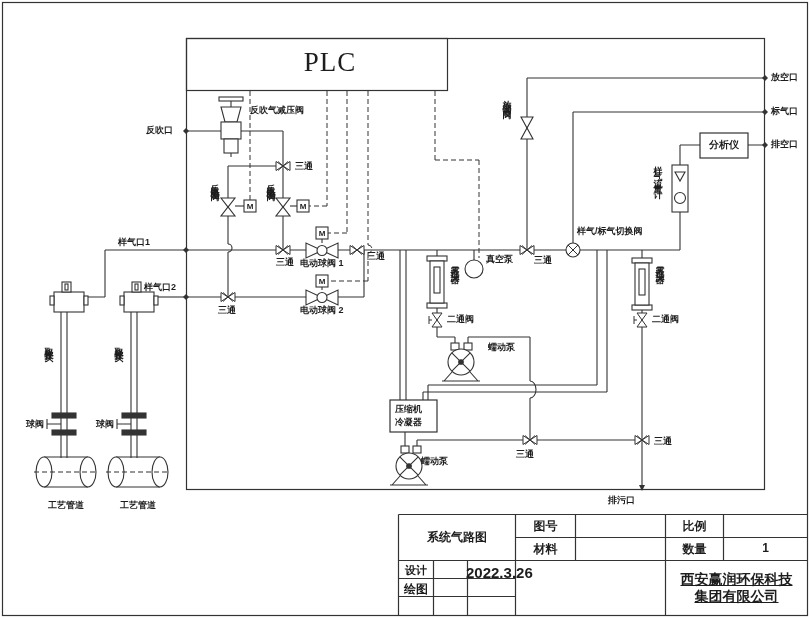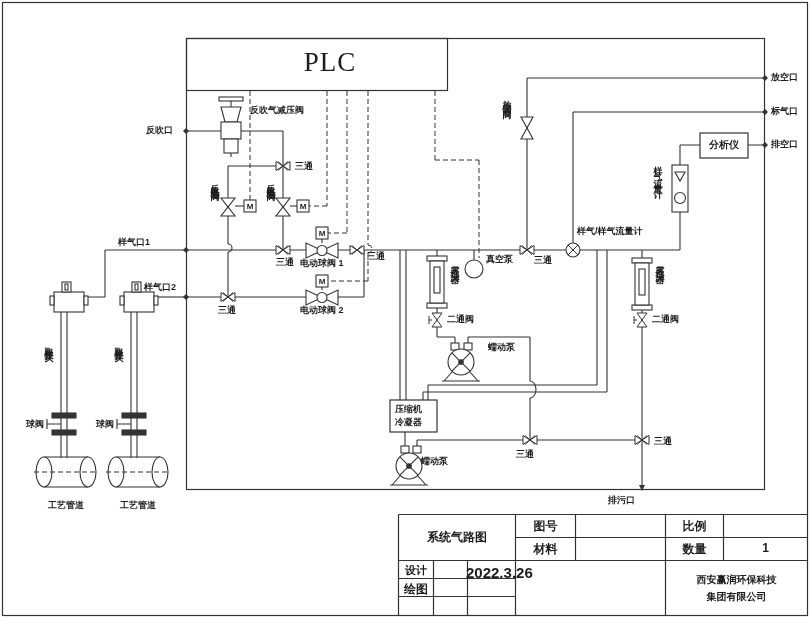--- a/index.html
+++ b/index.html
@@ -5,21 +5,21 @@
   html,body{margin:0;padding:0;background:#e8e8e8;}
   #stage{position:relative;width:810px;height:618px;background:#ffffff;overflow:hidden;
          font-family:"Liberation Sans",sans-serif;color:#1d1d1d;}
   svg{position:absolute;left:0;top:0;}
   .lbl{position:absolute;font-size:9px;font-weight:700;white-space:nowrap;line-height:11px;color:#1d1d1d;}
   .v{writing-mode:vertical-rl;text-orientation:upright;letter-spacing:2px;}
   .ctr{text-align:center;}
   .plc{position:absolute;font-family:"Liberation Serif",serif;font-size:27px;font-weight:400;letter-spacing:1px;}
   .tb{position:absolute;font-weight:700;}
   .big{font-size:12px;}
-  .co{font-size:10px;line-height:17px;}
+  .co{font-size:14px;line-height:17px;text-decoration:underline;}
 </style>
 </head>
 <body>
 
 <div id="stage">
 
 <svg width="810" height="618" viewBox="0 0 810 618">
   <g fill="none" stroke="#333" stroke-width="1.2">
 
     <rect x="2.5" y="2.5" width="805" height="613"></rect>
@@ -274,21 +274,21 @@
 <div class="lbl" style="left:118px;top:237px;">样气口1</div>
 <div class="lbl" style="left:144px;top:282px;">样气口2</div>
 <div class="lbl" style="left:276px;top:257px;">三通</div>
 <div class="lbl" style="left:218px;top:305px;">三通</div>
 <div class="lbl" style="left:300px;top:258px;">电动球阀 1</div>
 <div class="lbl" style="left:300px;top:305px;">电动球阀 2</div>
 <div class="lbl" style="left:367px;top:251px;">三通</div>
 <div class="lbl v" style="left:501px;top:93px;letter-spacing:2.5px;">放空调节阀</div>
 <div class="lbl" style="left:534px;top:255px;">三通</div>
 <div class="lbl" style="left:486px;top:254px;">真空泵</div>
-<div class="lbl" style="left:577px;top:226px;">样气/样气流量计</div>
+<div class="lbl" style="left:577px;top:226px;">样气/标气切换阀</div>
 <div class="lbl v" style="left:449px;top:259px;letter-spacing:3px;">雾过滤器</div>
 <div class="lbl v" style="left:654px;top:259px;letter-spacing:3px;">雾过滤器</div>
 <div class="lbl" style="left:447px;top:314px;">二通阀</div>
 <div class="lbl" style="left:652px;top:314px;">二通阀</div>
 <div class="lbl" style="left:488px;top:342px;">蠕动泵</div>
 <div class="lbl" style="left:421px;top:456px;">蠕动泵</div>
 <div class="lbl" style="left:395px;top:404px;">压缩机</div>
 <div class="lbl" style="left:395px;top:417px;">冷凝器</div>
 <div class="lbl" style="left:516px;top:449px;">三通</div>
 <div class="lbl" style="left:654px;top:436px;">三通</div>

